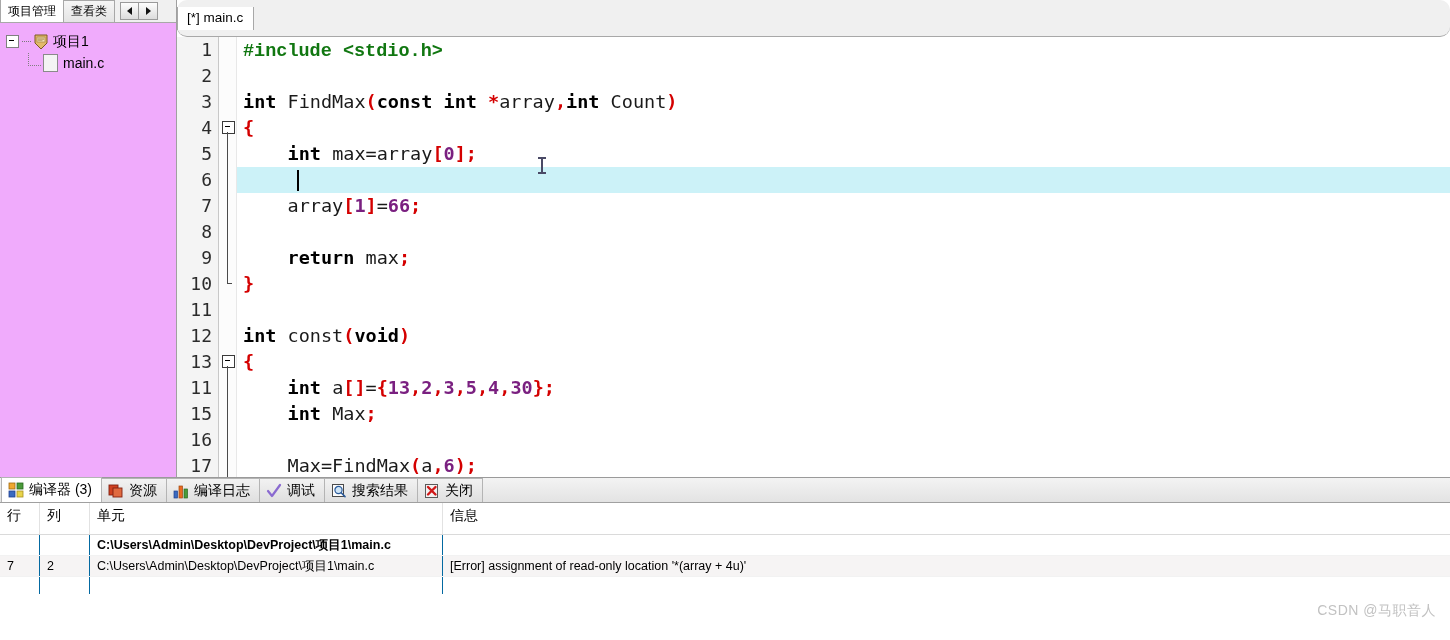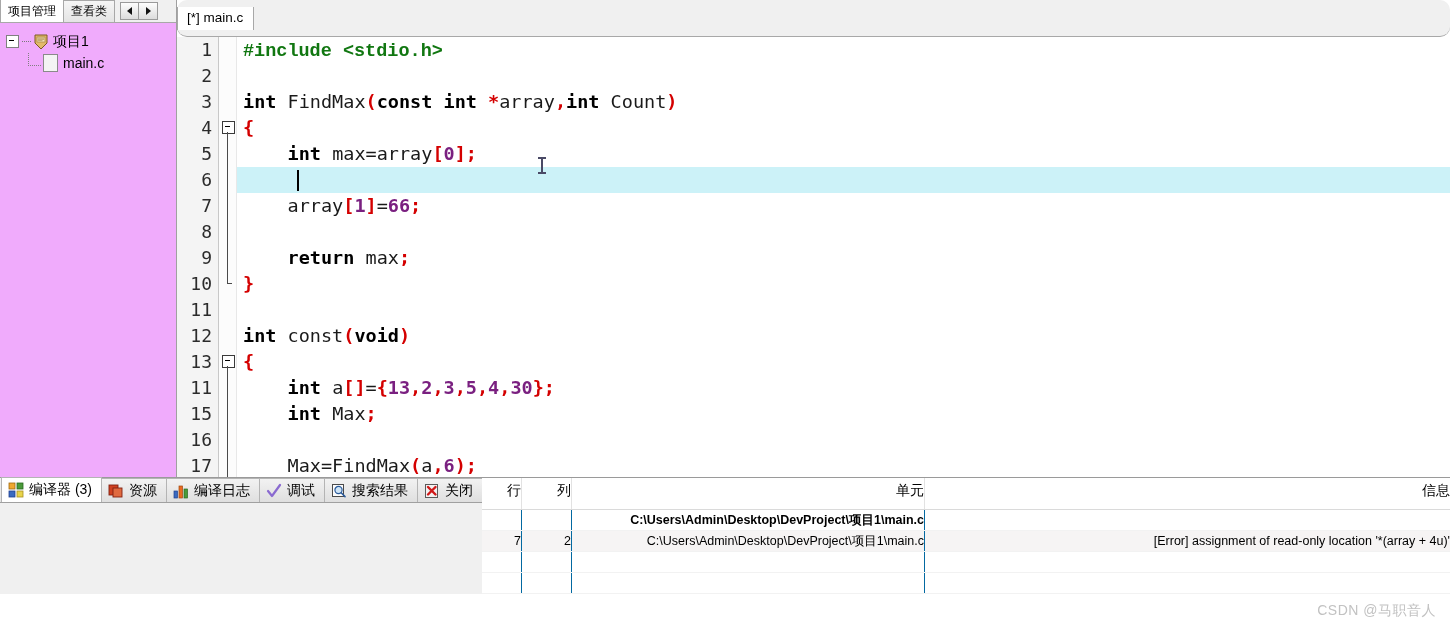--- a/index.html
+++ b/index.html
@@ -293,23 +293,22 @@
   .mouse-cursor::before { top: 0; }
   .mouse-cursor::after  { bottom: 0; }
 
   
   .bottom-panel {
     height: 117px;
     width: 1450px;
     border-top: 1px solid #9a9a9a;
     background: #f0f0f0;
     display: flex;
-    flex-direction: row;
-    box-sizing: border-box;
-    text-align: right;
+    flex-direction: column;
+    box-sizing: border-box;
   }
   .bp-tabs {
     height: 25px;
     display: flex;
     align-items: flex-end;
     background: linear-gradient(#f3f3f3, #e3e3e3);
     border-bottom: 1px solid #a0a0a0;
     box-sizing: border-box;
     padding-left: 1px;
   }

